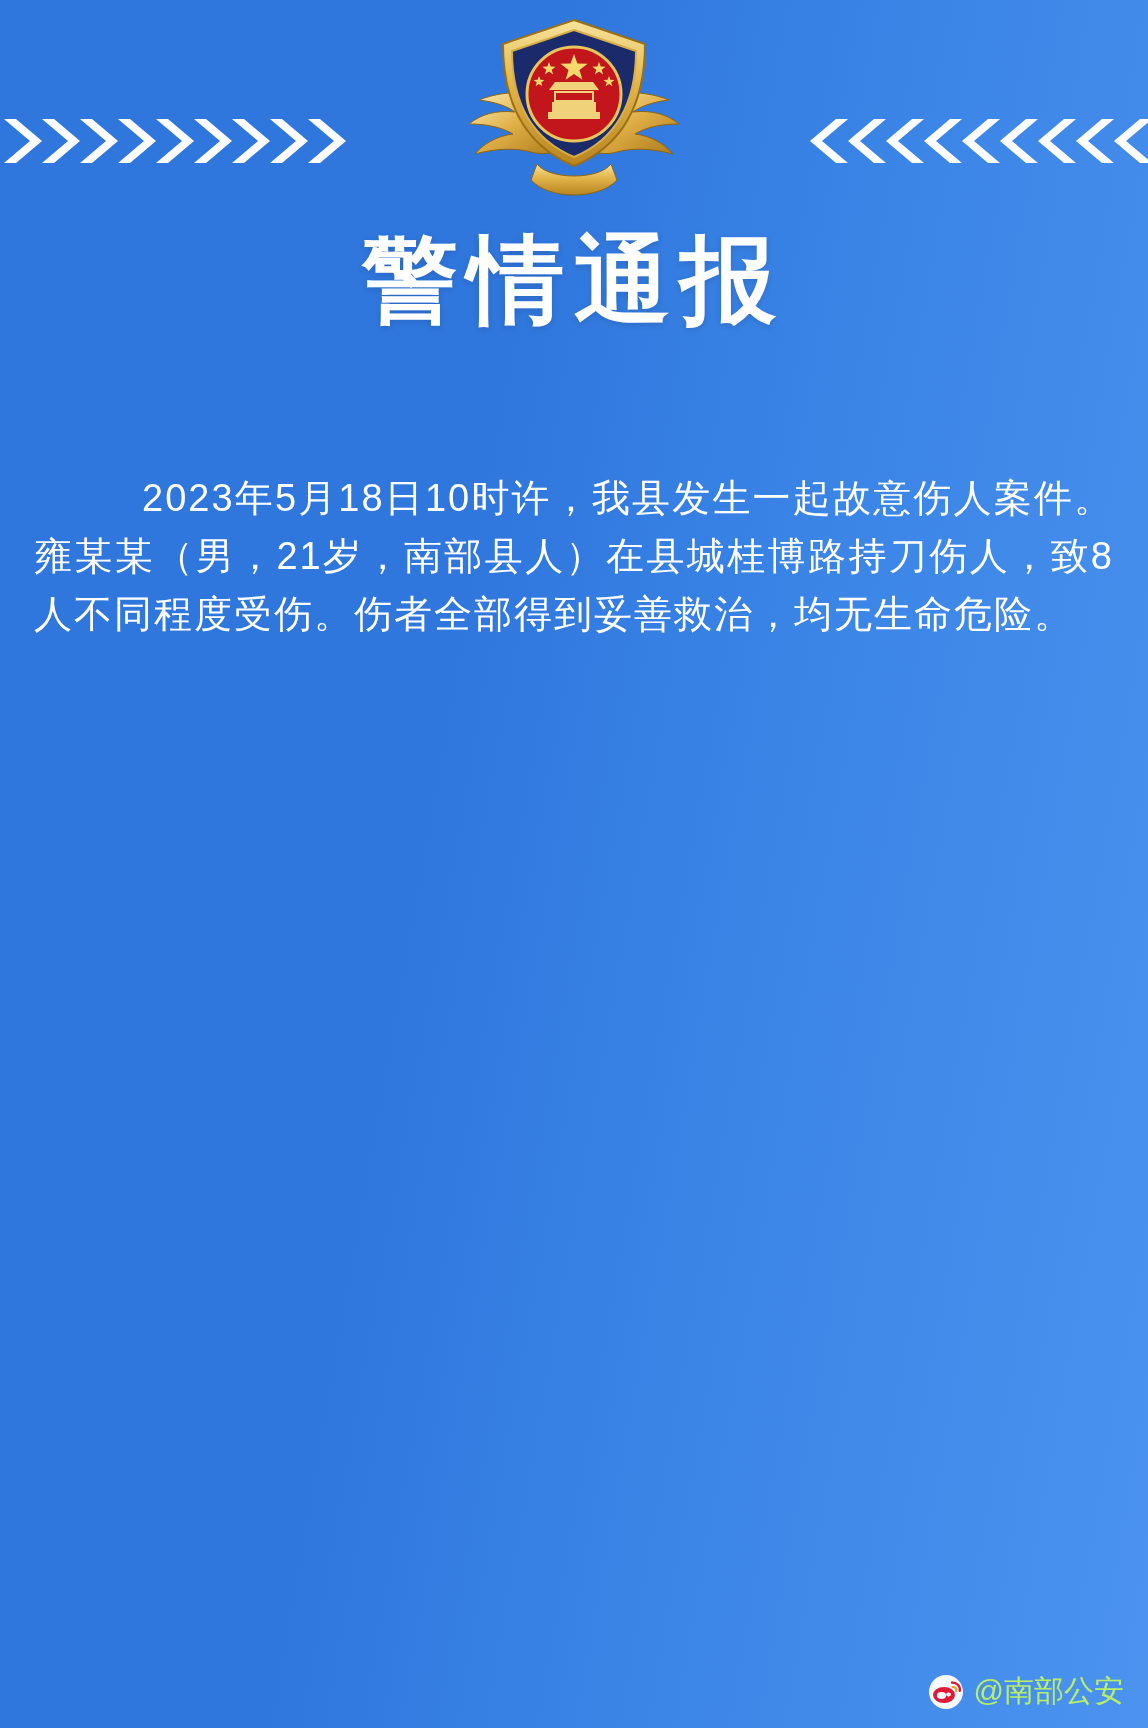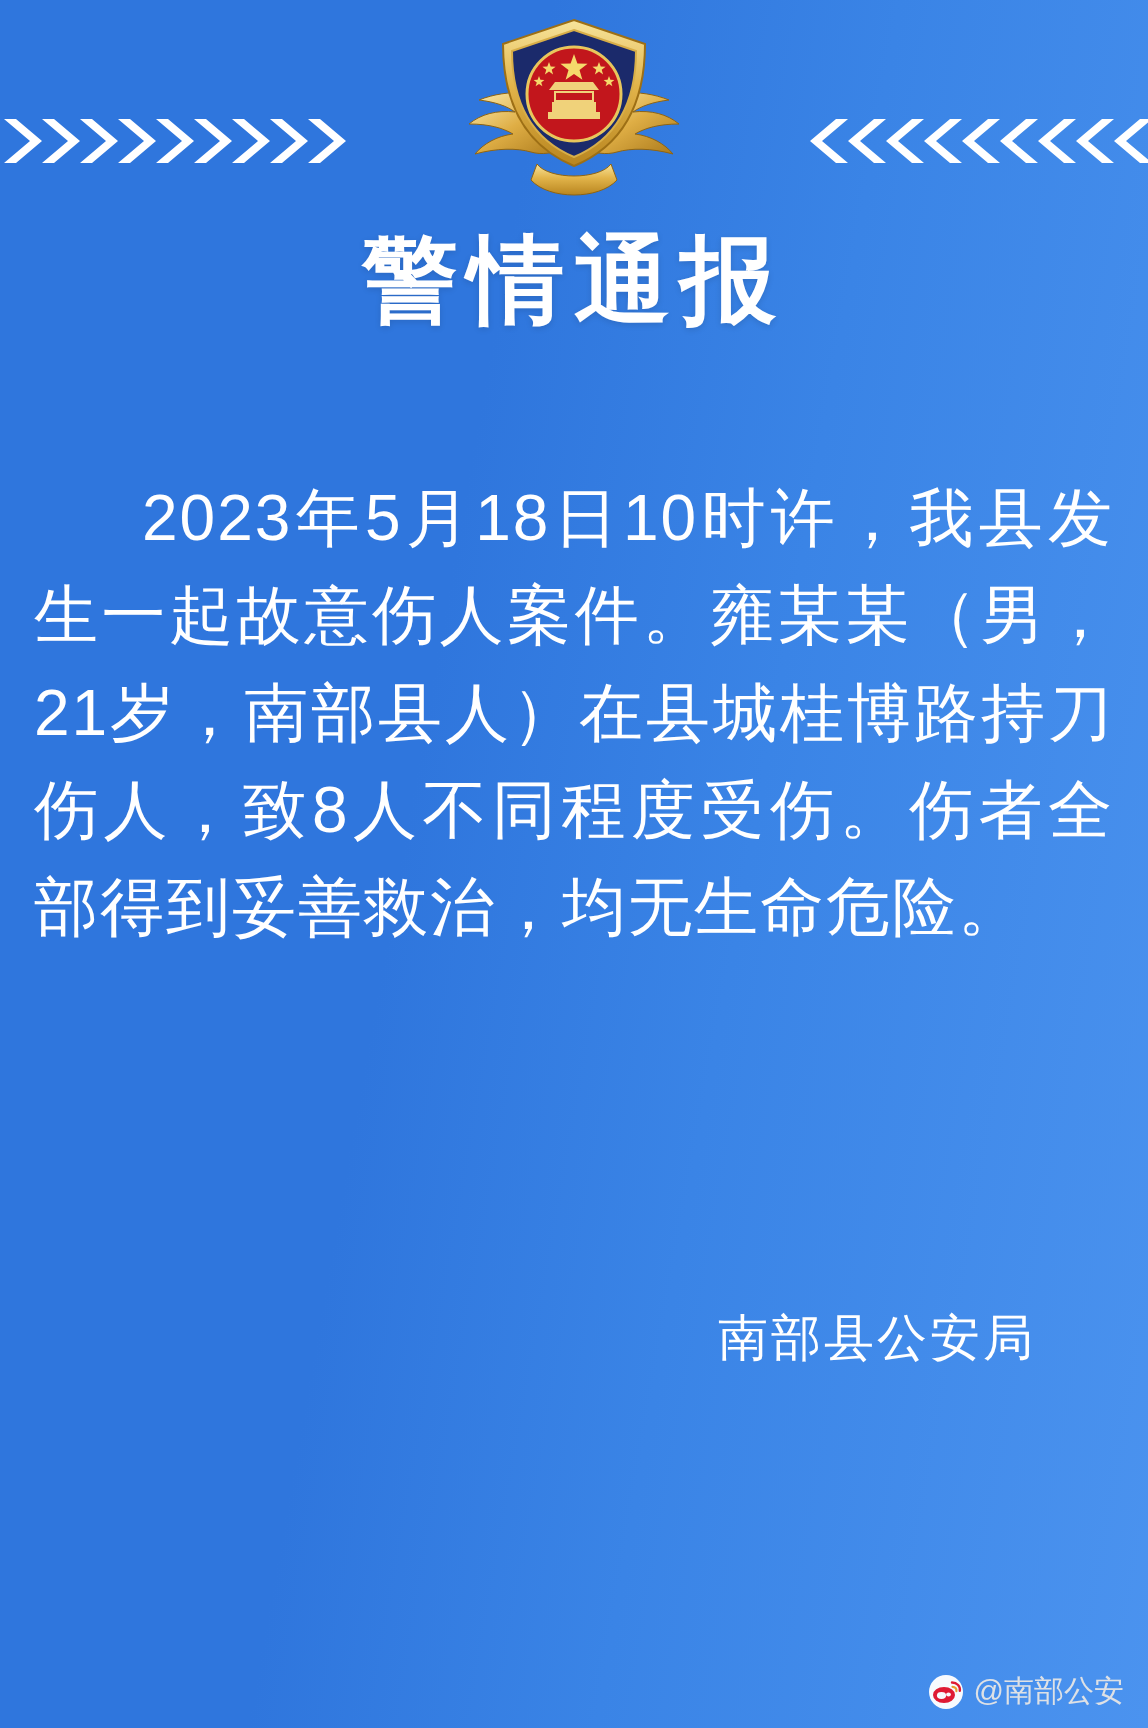--- a/index.html
+++ b/index.html
@@ -80,21 +80,21 @@
 
   
   .body-wrap {
     position: absolute;
     top: 470px;
     left: 34px;
     width: 1080px;
     z-index: 3;
   }
   .para {
-    font-size: 64px;
+    font-size: 38px;
     line-height: 1.52;
     letter-spacing: 2px;
     text-align: justify;
     text-justify: inter-character;
     margin: 0 0 48px 0;
     text-indent: 108px;
   }
 
   
   .sign {
@@ -112,21 +112,21 @@
   
   .watermark {
     position: absolute;
     right: 24px;
     bottom: 16px;
     z-index: 4;
     display: flex;
     align-items: center;
     gap: 10px;
     font-size: 30px;
-    color: #e5e5e5;
+    color: #bef264;
     opacity: 0.96;
   }
   .weibo-icon {
     width: 36px;
     height: 36px;
     display: inline-block;
   }
 </style>
 </head>
 <body>
@@ -277,21 +277,20 @@
   </div>
 </div>
 
 <div class="title">警情通报</div>
 
 <div class="body-wrap">
   <p class="para">2023年5月18日10时许，我县发生一起故意伤人案件。雍某某（男，21岁，南部县人）在县城桂博路持刀伤人，致8人不同程度受伤。伤者全部得到妥善救治，均无生命危险。</p>
 </div>
 
 <div class="sign">
-  <div>南部县公安局</div>
 </div>
 
 <div class="watermark">
   <span class="weibo-icon">
     <svg viewBox="0 0 36 36" width="36" height="36">
       <circle cx="18" cy="18" r="17" fill="#ffffff"></circle>
       <ellipse cx="16" cy="21" rx="11" ry="8" fill="#e6162d"></ellipse>
       <ellipse cx="13.5" cy="21.5" rx="4.6" ry="3.4" fill="#ffffff"></ellipse>
       <ellipse cx="20.5" cy="20.5" rx="2.4" ry="2" fill="#ffffff"></ellipse>
       <path d="M24 8.5 c5 0 8.6 3.8 7.8 8.3" fill="none" stroke="#e6162d" stroke-width="2.4" stroke-linecap="round"></path>

